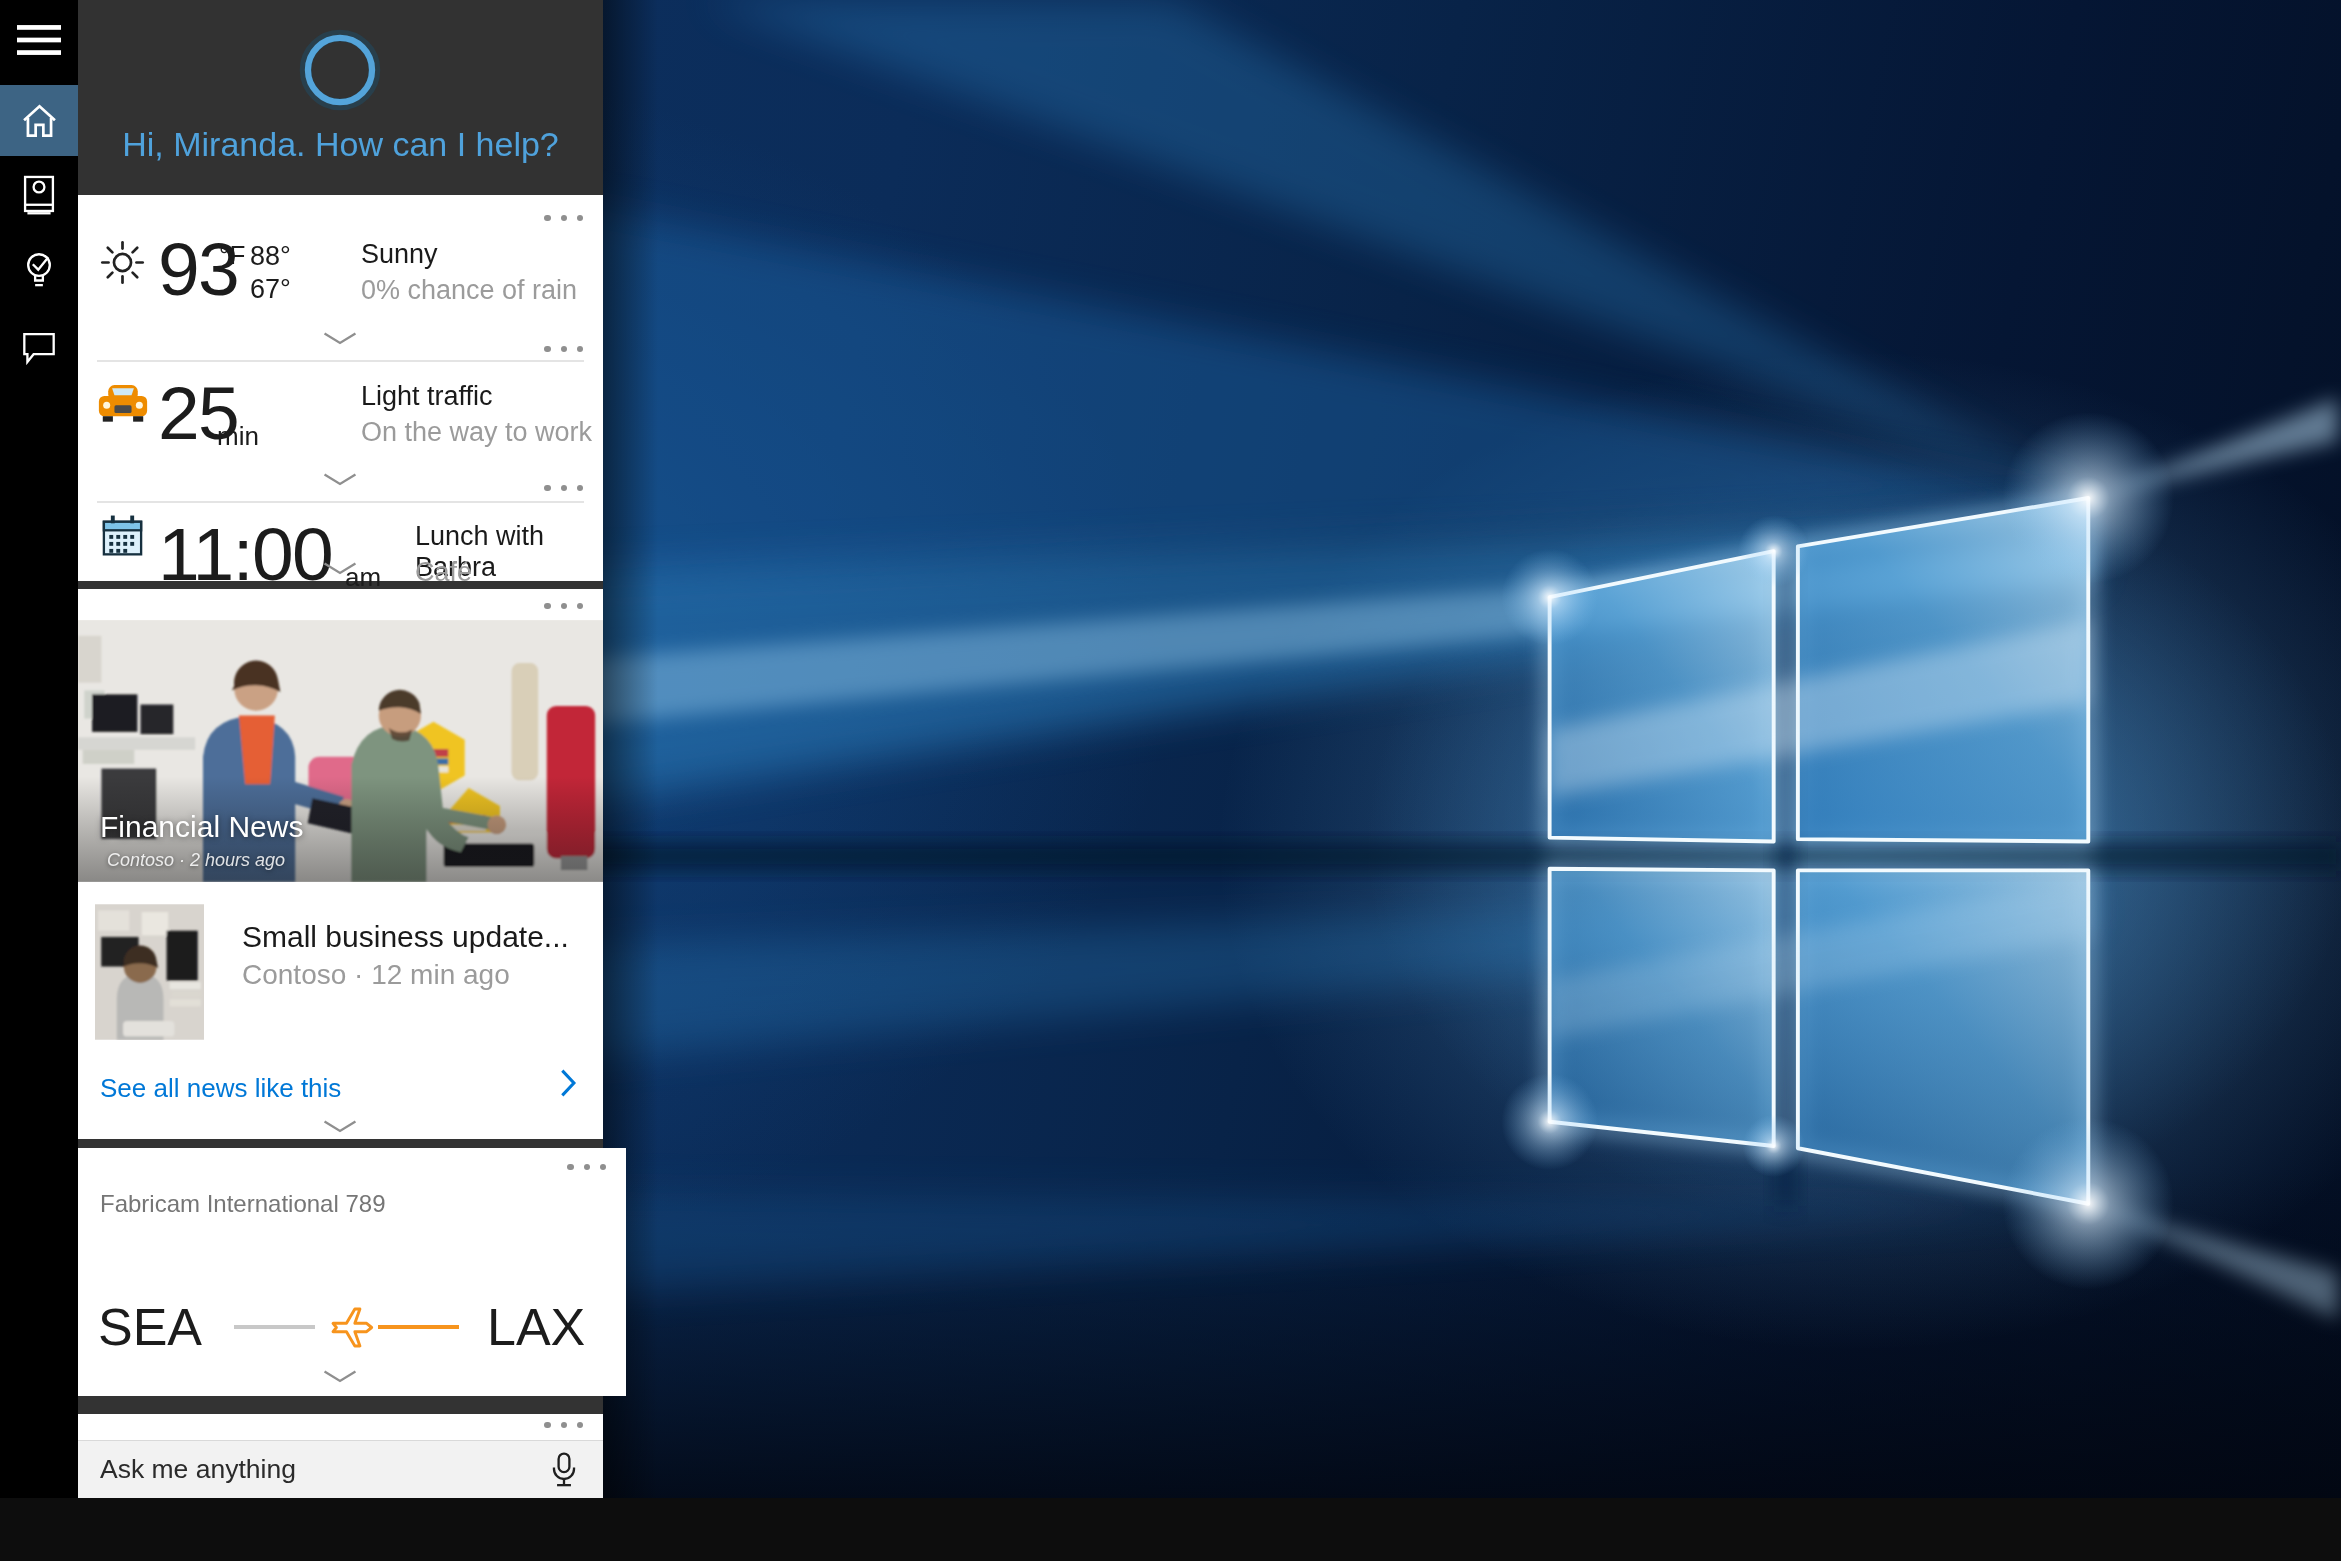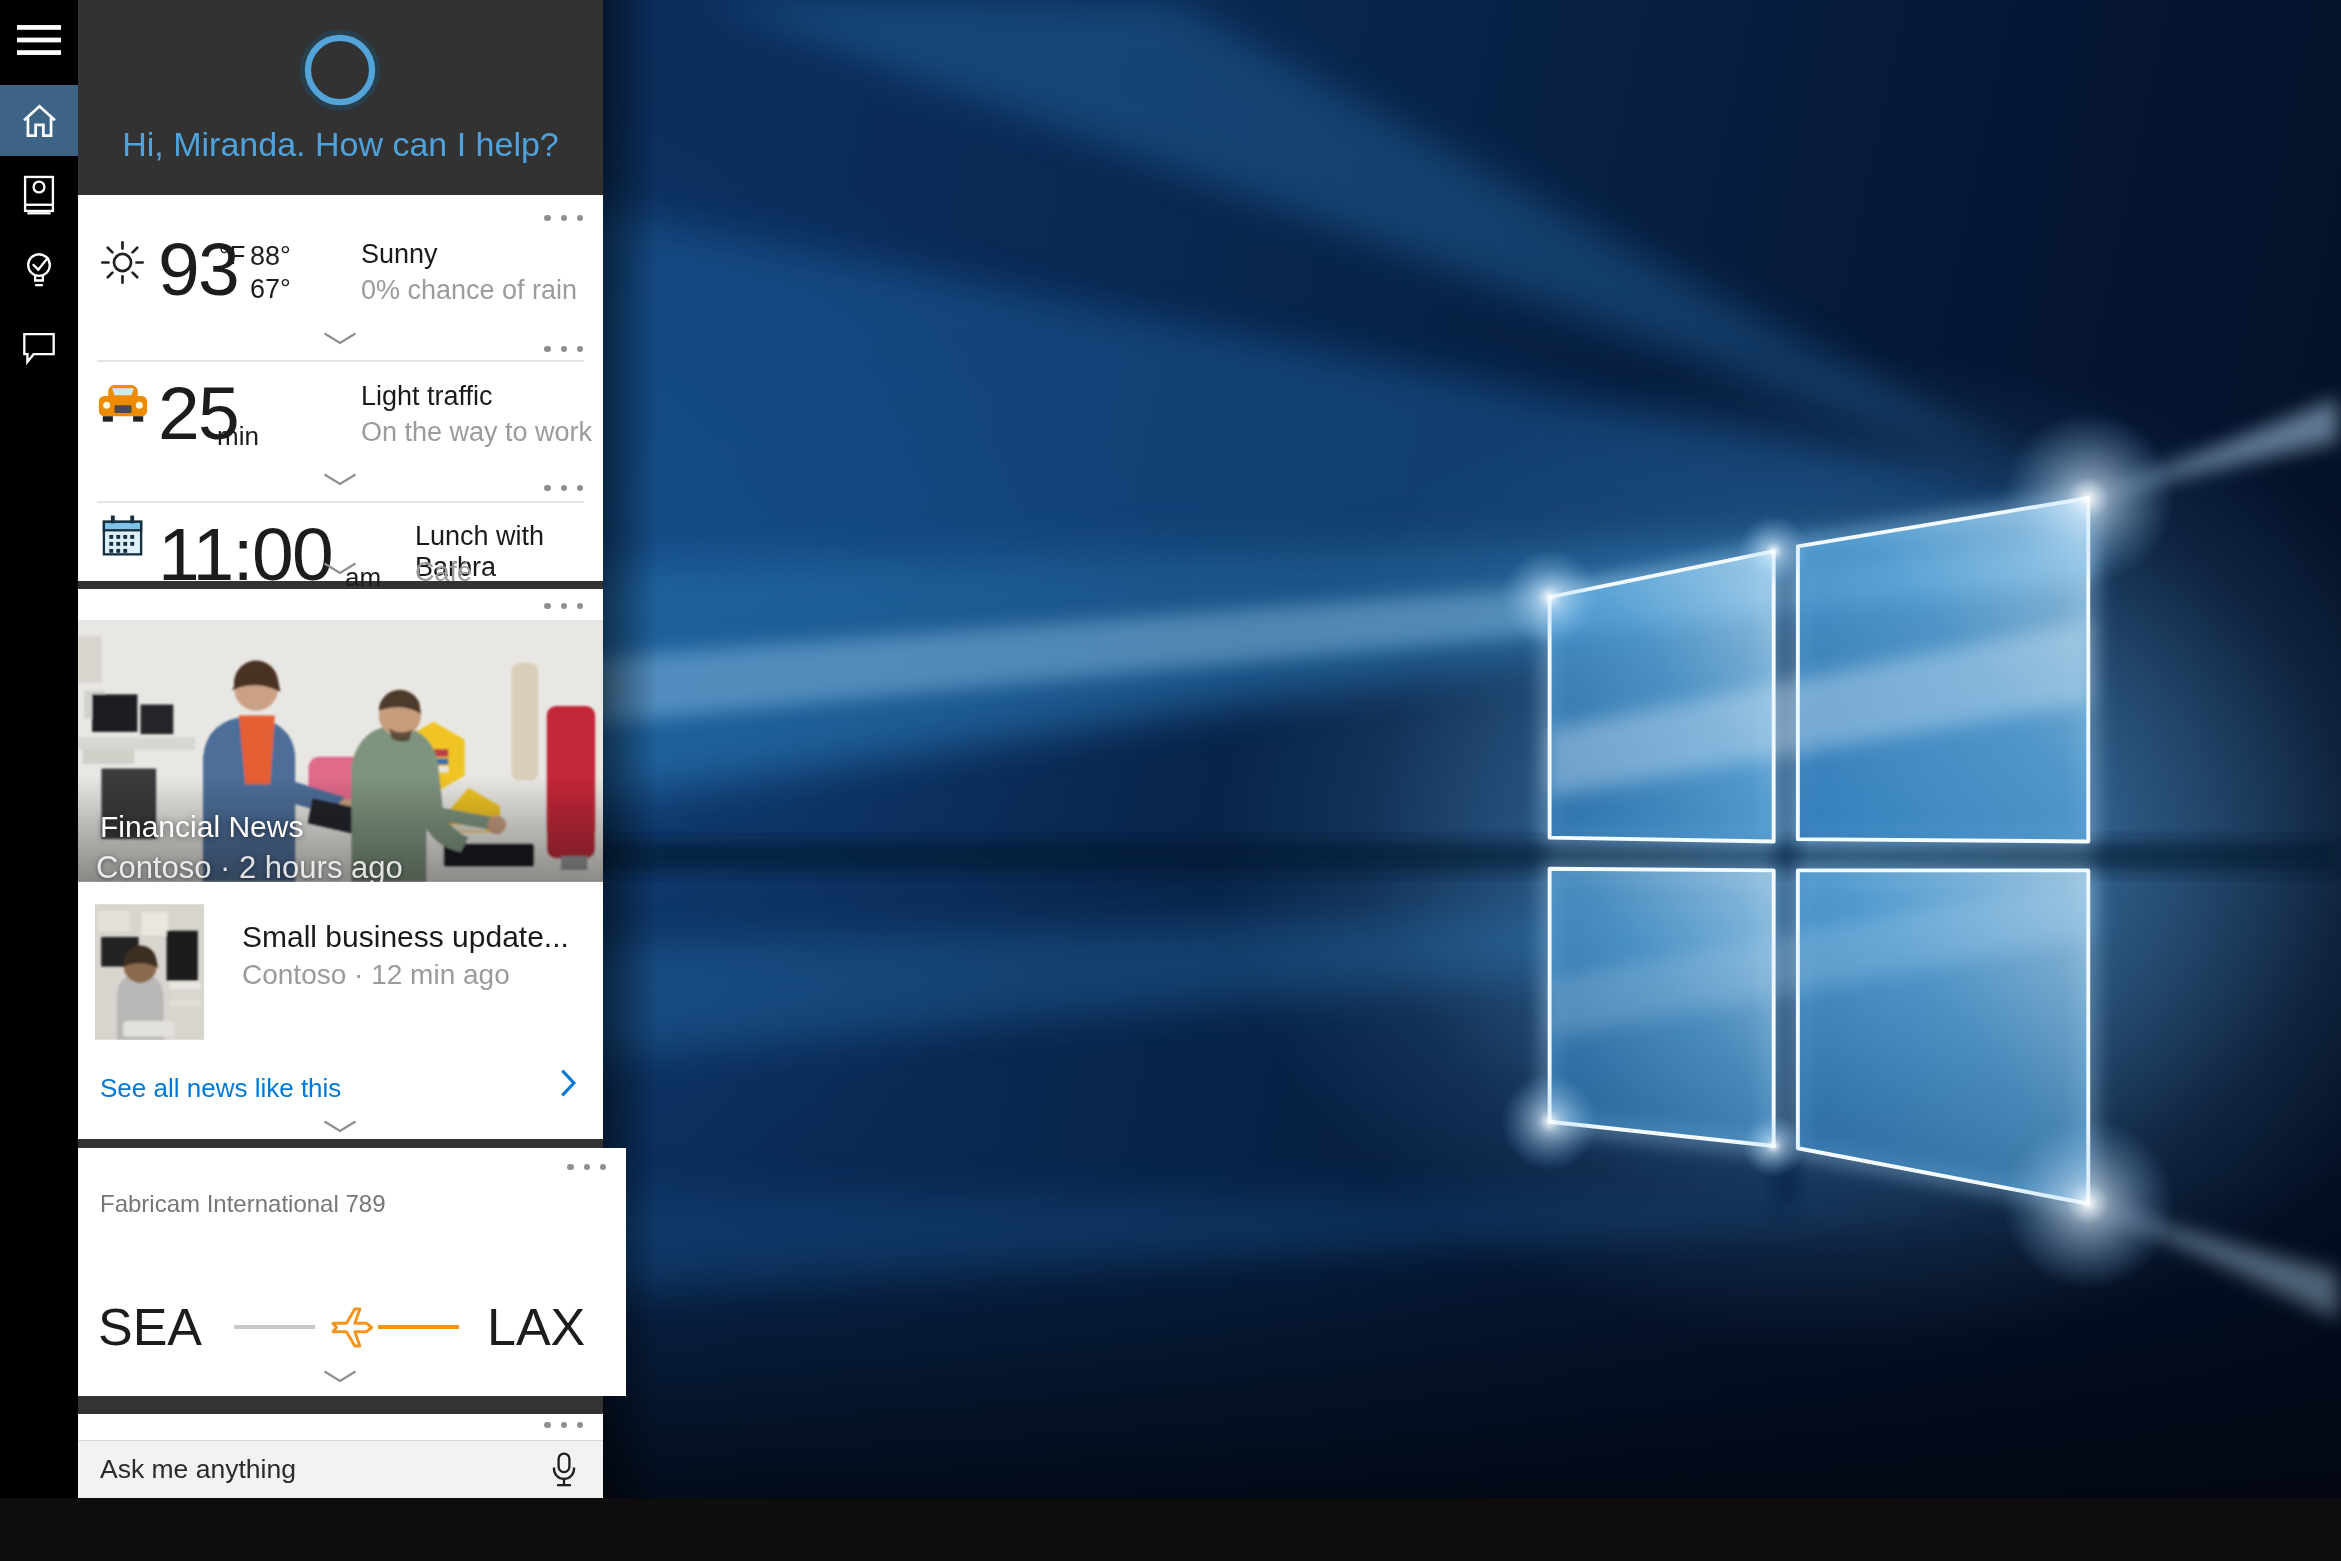--- a/index.html
+++ b/index.html
@@ -32,21 +32,21 @@
   .dots i{width:6.2px;height:6.2px;border-radius:50%;background:#8f8f8f;}
   .bignum{font-size:75px;font-weight:200;color:#1c1c1c;line-height:1;letter-spacing:-1.6px;}
   .small-unit{font-size:26px;color:#1c1c1c;}
   .hilo{font-size:27px;color:#1c1c1c;line-height:34px;}
   .row-title{font-size:27px;color:#1a1a1a;}
   .row-sub{font-size:27px;color:#9b9b9b;}
   .divider{left:19px;width:487px;height:1.6px;background:#e4e4e4;}
   .chev{left:245px;width:34px;height:12.5px;}
   .hero{left:0;top:31px;width:525px;height:262px;overflow:hidden;}
   .hero-headline{left:22px;top:190px;font-size:30px;color:#fff;text-shadow:0 0.8px 6.2px rgba(0,0,0,.5);}
-  .hero-source{left:18px;top:230px;font-size:31px;color:rgba(255,255,255,.85);text-shadow:0 0.8px 4.7px rgba(0,0,0,.5);}
+  .hero-source{left:29px;top:230px;font-size:18px;color:rgba(255,255,255,.85);text-shadow:0 0.8px 4.7px rgba(0,0,0,.5);font-style:italic;}
   .thumb{left:17px;top:315px;width:109px;height:136px;overflow:hidden;}
   .item-title{left:164px;top:331px;font-size:30px;color:#1a1a1a;}
   .item-source{left:164px;top:370px;font-size:28px;color:#9b9b9b;}
   .see-all{left:22px;top:484px;font-size:26px;color:#0078d7;}
   .flight-name{left:22px;top:42px;font-size:24px;color:#767676;}
   .flight-status{left:22px;top:78px;font-size:33px;color:#1a1a1a;}
   .airport{font-size:52px;font-weight:300;color:#1c1c1c;line-height:1;}
   .route-line{height:3.9px;top:177px;}
   .searchbar{left:0;top:1440px;width:525px;height:58px;background:#f2f2f2;border-top:1.6px solid #d9d9d9;}
   .searchbar input{position:absolute;left:22px;top:0;width:422px;height:56px;border:0;background:transparent;

